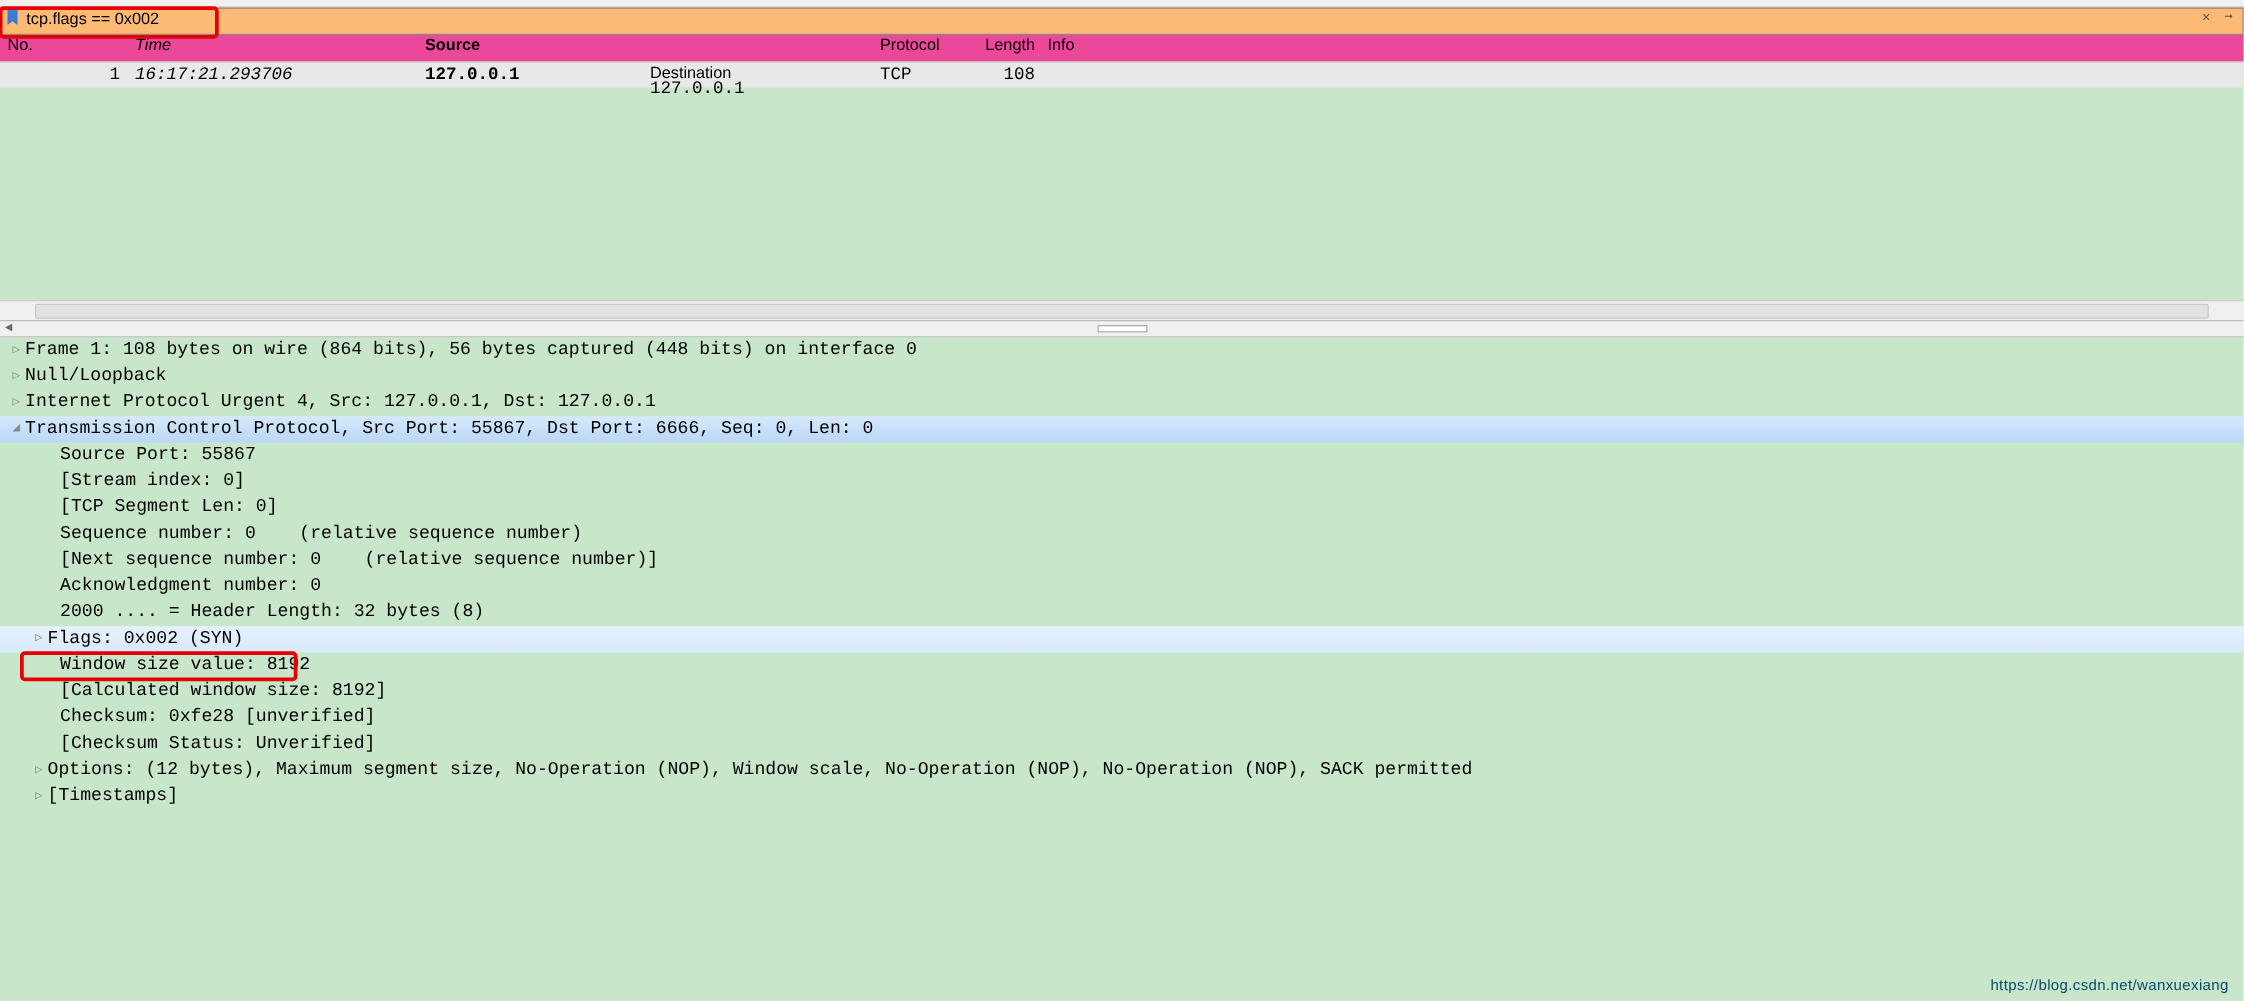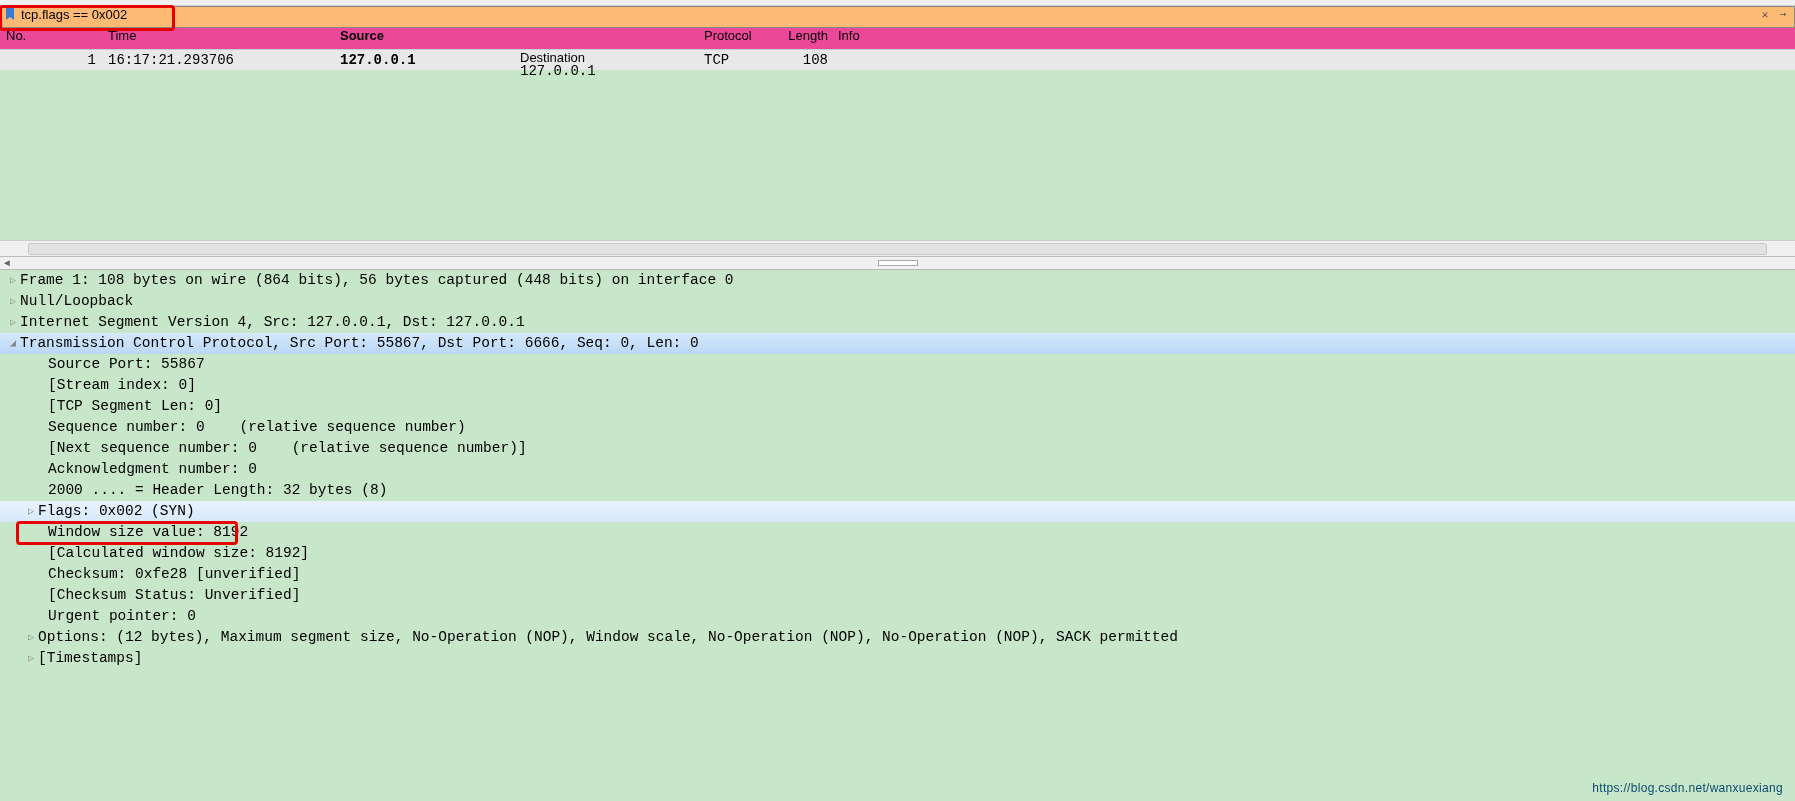--- a/index.html
+++ b/index.html
@@ -66,21 +66,21 @@
   .headers {
     display: flex;
     font-family: sans-serif;
     font-size: 13px;
     background: #ec4899;
     border-bottom: 1px solid #ccc;
     height: 22px;
     align-items: flex-start;
   }
   .col-no    { width: 108px; padding-left: 6px; }
-  .col-time  { width: 232px; }
+  .col-time  { width: 232px; font-style: italic; }
   .col-src   { width: 180px; font-weight: bold; }
   .col-dst   { width: 184px; margin-top: 22px; }
   .col-proto { width: 70px; }
   .col-len   { width: 60px; text-align: right; padding-right: 6px;}
   .col-info  { flex: 1; padding-left: 4px;}
   .packet-list {
     background: #c8e6c9;
     height: 190px;
     overflow: hidden;
   }
@@ -227,21 +227,21 @@
   <div class="tree-row">
     <span class="arrow">▷</span>
     <span class="tree-text">Frame 1: 108 bytes on wire (864 bits), 56 bytes captured (448 bits) on interface 0</span>
   </div>
   <div class="tree-row">
     <span class="arrow">▷</span>
     <span class="tree-text">Null/Loopback</span>
   </div>
   <div class="tree-row">
     <span class="arrow">▷</span>
-    <span class="tree-text">Internet Segment Version 4, Src: 127.0.0.1, Dst: 127.0.0.1</span>
+    <span class="tree-text">Internet Protocol Urgent 4, Src: 127.0.0.1, Dst: 127.0.0.1</span>
   </div>
   <div class="tree-row highlight-blue">
     <span class="arrow">◢</span>
     <span class="tree-text">Transmission Control Protocol, Src Port: 55867, Dst Port: 6666, Seq: 0, Len: 0</span>
   </div>
   <div class="tree-row l2"><span class="tree-text">Source Port: 55867</span></div>
   <div class="tree-row l2"><span class="tree-text">[Stream index: 0]</span></div>
   <div class="tree-row l2"><span class="tree-text">[TCP Segment Len: 0]</span></div>
   <div class="tree-row l2"><span class="tree-text">Sequence number: 0    (relative sequence number)</span></div>
   <div class="tree-row l2"><span class="tree-text">[Next sequence number: 0    (relative sequence number)]</span></div>
@@ -253,21 +253,20 @@
       <span class="arrow">▷</span>
       <span class="tree-text">Flags: 0x002 (SYN)</span>
     </div>
     <div class="red-box-flags"></div>
   </div>
 
   <div class="tree-row l2"><span class="tree-text">Window size value: 8192</span></div>
   <div class="tree-row l2"><span class="tree-text">[Calculated window size: 8192]</span></div>
   <div class="tree-row l2"><span class="tree-text">Checksum: 0xfe28 [unverified]</span></div>
   <div class="tree-row l2"><span class="tree-text">[Checksum Status: Unverified]</span></div>
-  <div class="tree-row l2"><span class="tree-text">Urgent pointer: 0</span></div>
   <div class="tree-row l1">
     <span class="arrow">▷</span>
     <span class="tree-text">Options: (12 bytes), Maximum segment size, No-Operation (NOP), Window scale, No-Operation (NOP), No-Operation (NOP), SACK permitted</span>
   </div>
   <div class="tree-row l1">
     <span class="arrow">▷</span>
     <span class="tree-text">[Timestamps]</span>
   </div>
 </div>
 

